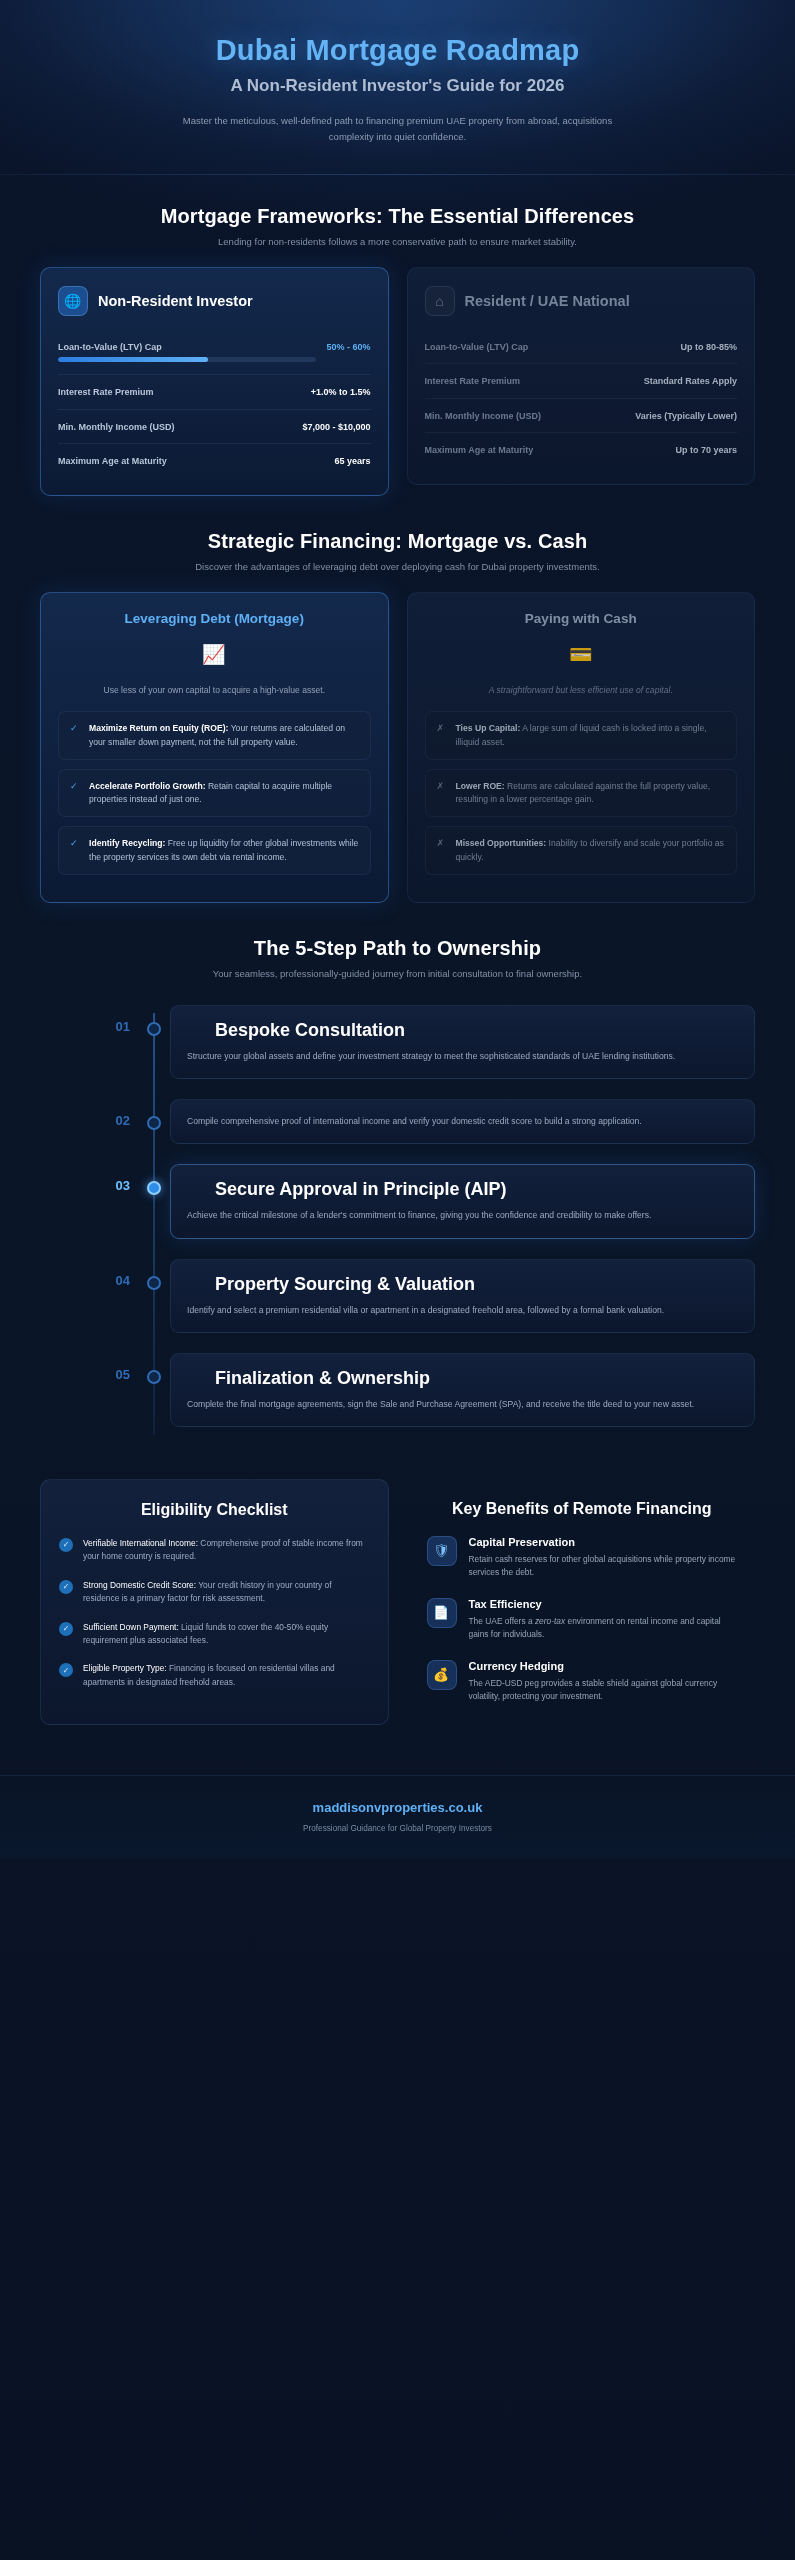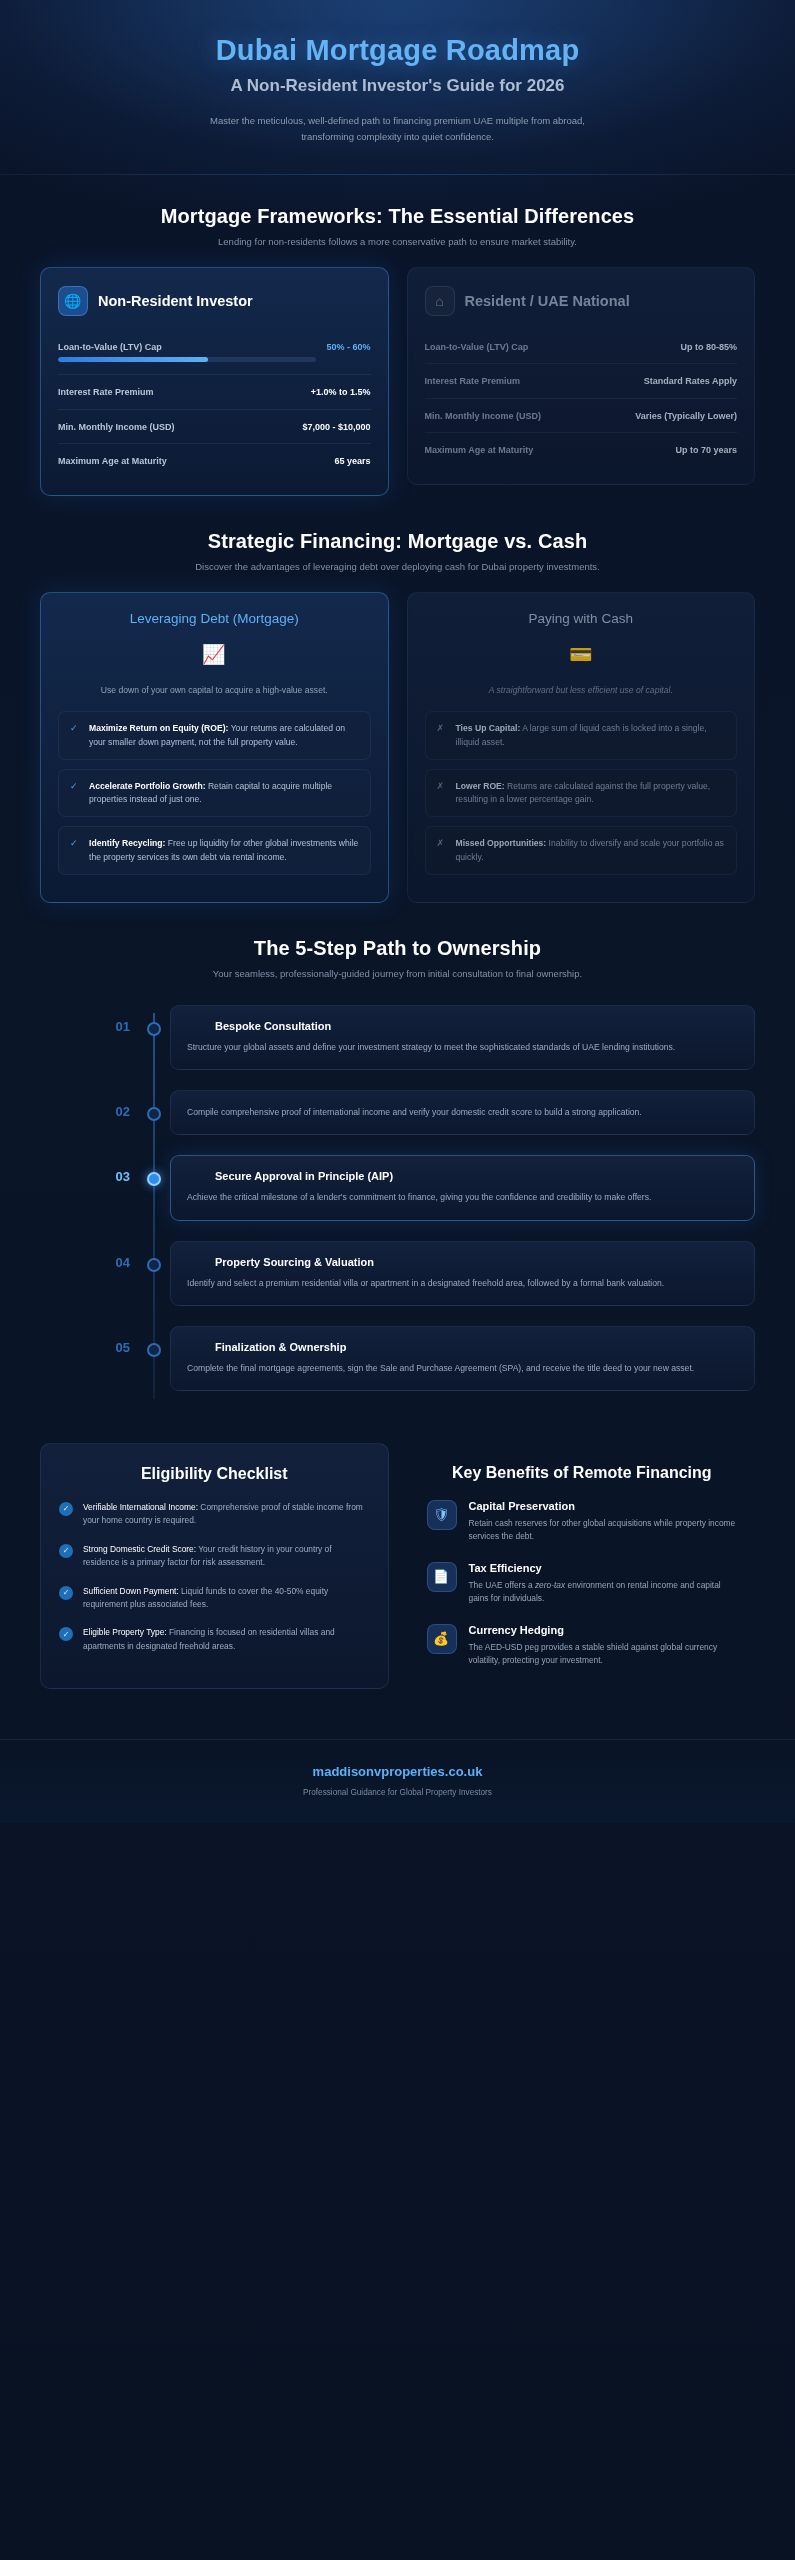--- a/index.html
+++ b/index.html
@@ -106,21 +106,21 @@
   .card.accent .spec-value.plain { color: #ffffff; }
   .card.muted .spec-value { color: #cfd9e8; }
 
   .bar-track {
     height: 5px; border-radius: 3px; background: rgba(110,150,210,0.18);
     margin: 4px 0 2px; overflow: hidden;
   }
   .bar-fill { height: 100%; border-radius: 3px; background: linear-gradient(90deg,#2d7de0,#5fb0f5); }
 
   
-  .compare-title { text-align: center; font-size: 13.5px; font-weight: normal; margin-bottom: 12px; }
+  .compare-title { text-align: center; font-size: 13.5px; font-weight: bold; margin-bottom: 12px; }
   .compare-title.on { color: #5fb0f5; }
   .compare-title.off { color: #a3b0c4; }
   .compare-emblem {
     width: 40px; height: 34px; margin: 4px auto 12px;
     display: flex; align-items: center; justify-content: center;
     font-size: 19px;
   }
   .compare-emblem.on { color: #5fb0f5; }
   .compare-emblem.off { color: #70809a; }
   .compare-sub {
@@ -163,21 +163,21 @@
   .step-body {
     flex: 1; margin-left: 22px;
     border-radius: 9px; padding: 14px 16px 15px;
     border: 1px solid rgba(95,135,195,0.16);
     background: linear-gradient(180deg, rgba(20,34,62,0.92) 0%, rgba(13,24,46,0.92) 100%);
   }
   .step.current .step-body {
     border-color: rgba(80,160,245,0.45);
     box-shadow: 0 0 20px rgba(45,115,205,0.2);
   }
-  .step-body h5 { font-size: 11px; font-weight: bold; color: #ffffff; margin-bottom: 8px; padding-left: 28px; }
+  .step-body h5 { font-size: 18px; font-weight: bold; color: #ffffff; margin-bottom: 8px; padding-left: 28px; }
   .step-body p { font-size: 8.6px; line-height: 1.65; color: #9caaC0; color: #9caac0; }
 
   
   .bottom { display: flex; gap: 20px; padding: 18px 40px 0; align-items: flex-start; }
   .panel {
     flex: 1; border-radius: 10px; padding: 20px 18px;
     border: 1px solid rgba(95,135,195,0.16);
     background: linear-gradient(180deg, rgba(20,34,62,0.92) 0%, rgba(13,24,46,0.92) 100%);
   }
   .panel.bare { border: none; background: none; }
@@ -210,21 +210,21 @@
   .footer p { margin-top: 8px; font-size: 8.2px; color: #7b8aa0; }
 </style>
 </head>
 <body>
 
 <div class="page">
 
   <div class="hero">
     <h1>Dubai Mortgage Roadmap</h1>
     <h2>A Non-Resident Investor's Guide for 2026</h2>
-    <p>Master the meticulous, well-defined path to financing premium UAE multiple from abroad, transforming complexity into quiet confidence.</p>
+    <p>Master the meticulous, well-defined path to financing premium UAE property from abroad, acquisitions complexity into quiet confidence.</p>
   </div>
 
   <div class="section">
     <div class="section-head">
       <h3>Mortgage Frameworks: The Essential Differences</h3>
       <p>Lending for non-residents follows a more conservative path to ensure market stability.</p>
     </div>
     <div class="two-col">
 
       <div class="card accent">
@@ -284,21 +284,21 @@
   <div class="section">
     <div class="section-head">
       <h3>Strategic Financing: Mortgage vs. Cash</h3>
       <p>Discover the advantages of leveraging debt over deploying cash for Dubai property investments.</p>
     </div>
     <div class="two-col">
 
       <div class="card accent">
         <div class="compare-title on">Leveraging Debt (Mortgage)</div>
         <div class="compare-emblem on">📈</div>
-        <div class="compare-sub">Use down of your own capital to acquire a high-value asset.</div>
+        <div class="compare-sub">Use less of your own capital to acquire a high-value asset.</div>
 
         <div class="pt">
           <span class="mark ok">✓</span>
           <p><b>Maximize Return on Equity (ROE):</b><span> Your returns are calculated on your smaller down payment, not the full property value.</span></p>
         </div>
         <div class="pt">
           <span class="mark ok">✓</span>
           <p><b>Accelerate Portfolio Growth:</b><span> Retain capital to acquire multiple properties instead of just one.</span></p>
         </div>
         <div class="pt">

